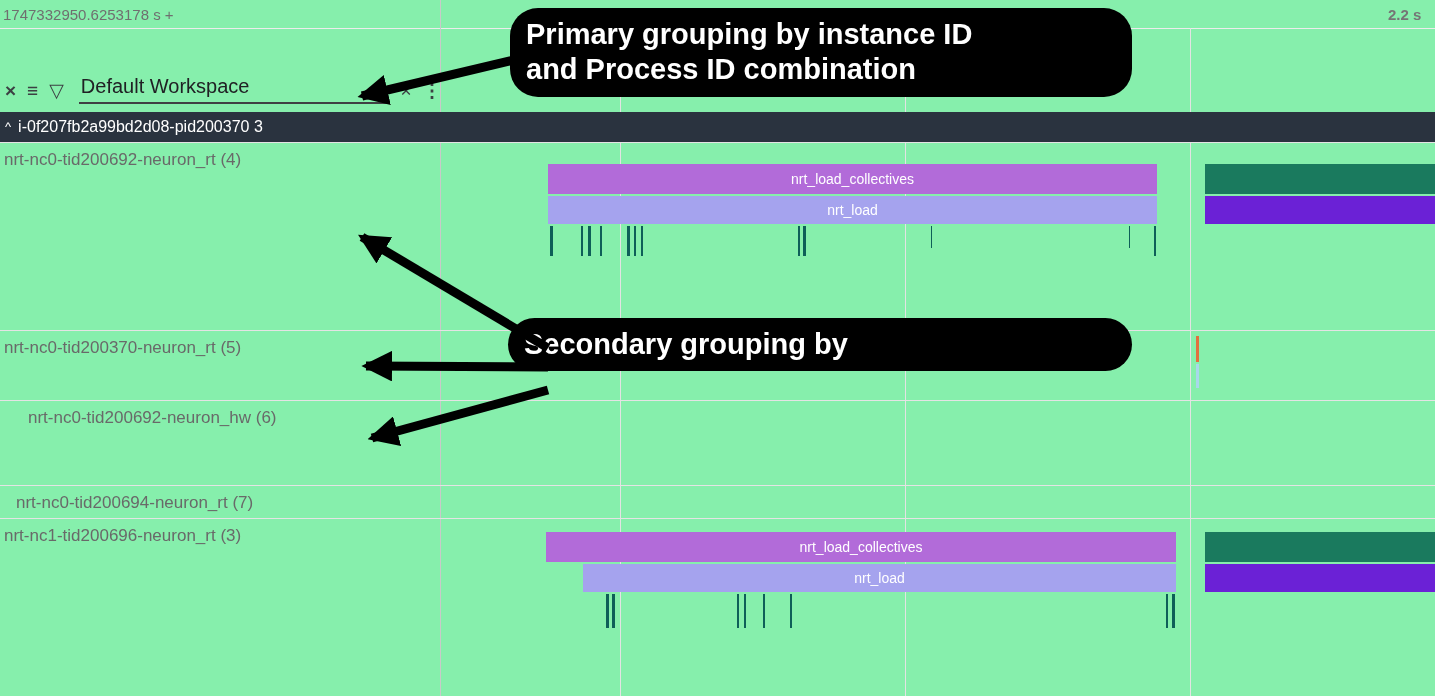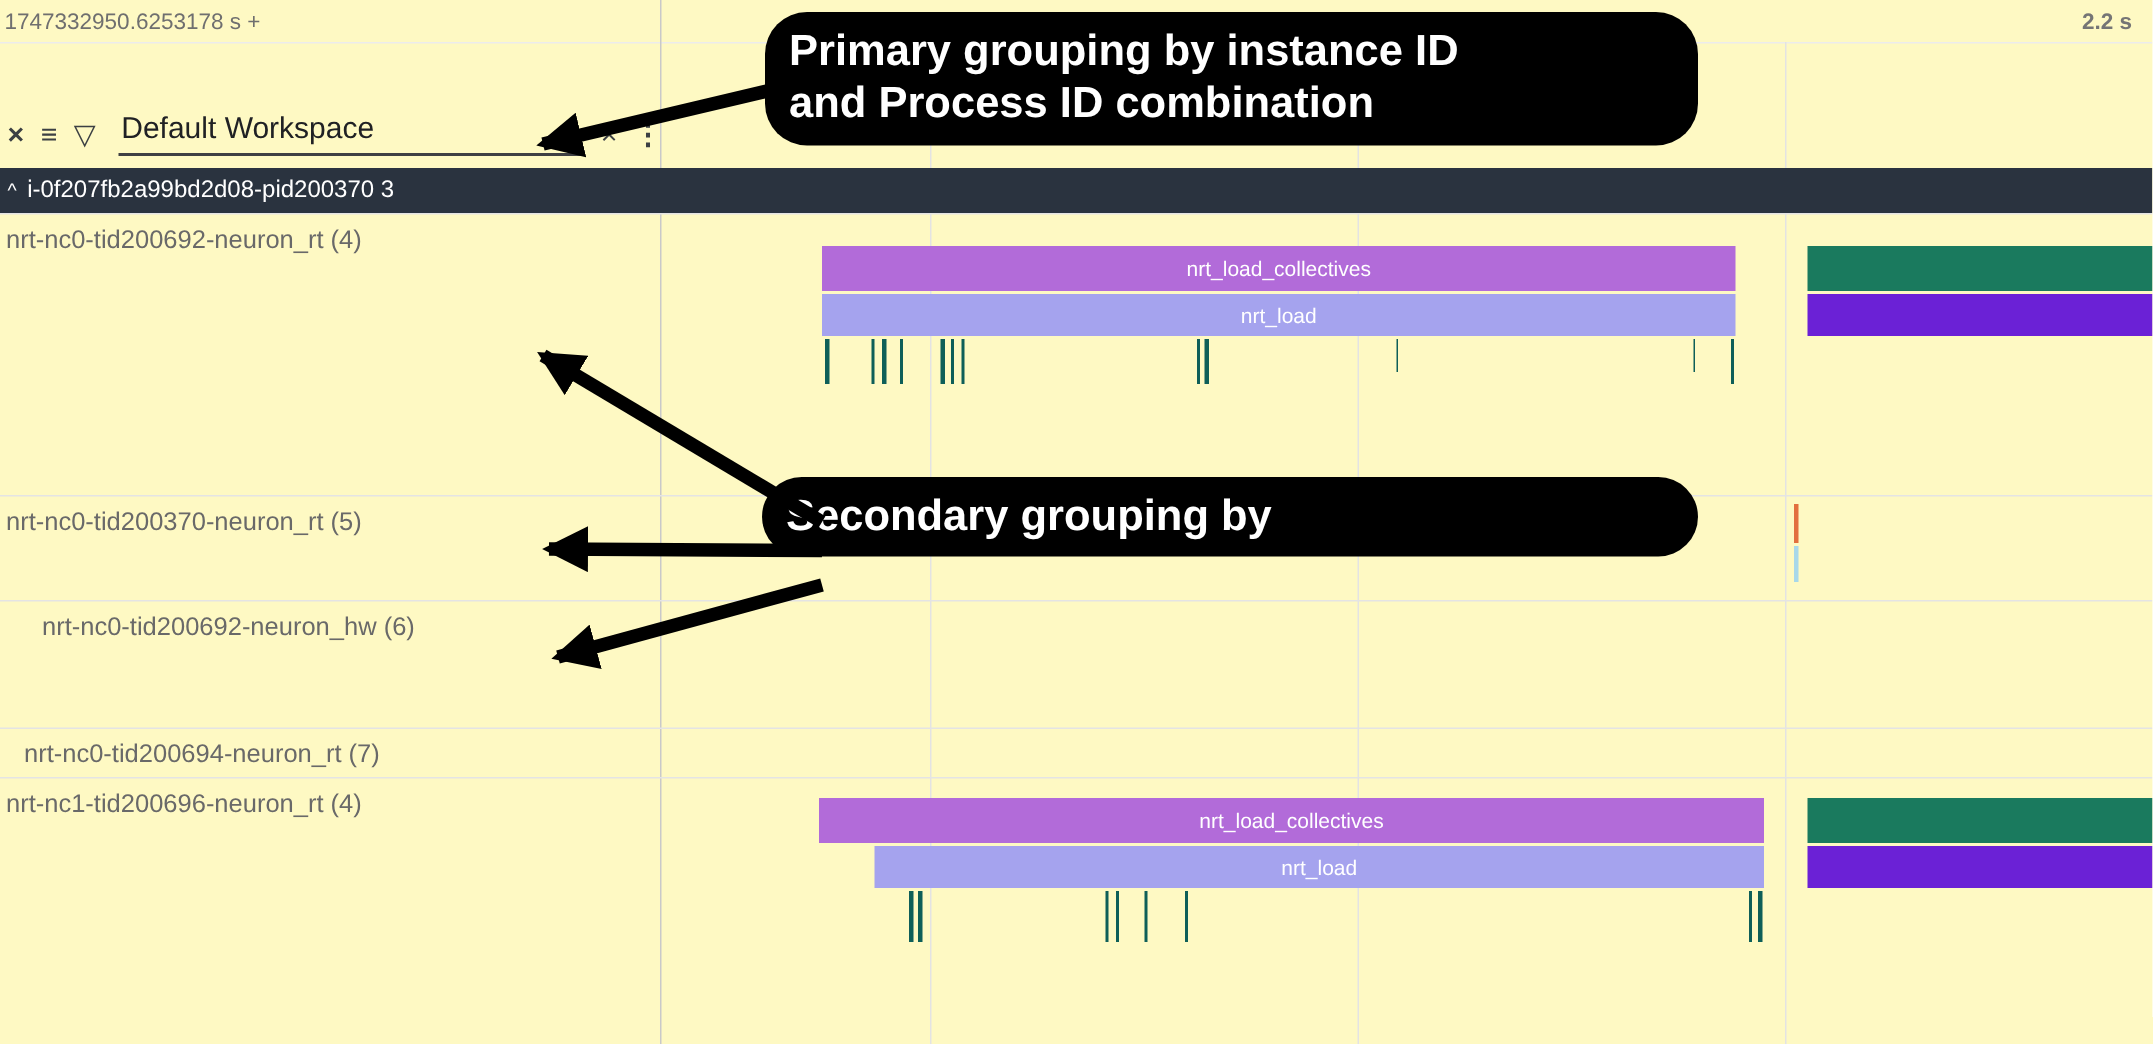--- a/index.html
+++ b/index.html
@@ -1,18 +1,18 @@
 <!DOCTYPE html>
 <html><head>
 <meta charset="utf-8">
 <style>
   * { margin:0; padding:0; box-sizing:border-box; }
   html,body { background:#fff; }
   #app {
-    position:relative; width:1435px; height:696px; background:#fef9c3;
+    position:relative; width:1435px; height:696px; background:#86efac;
     overflow:hidden; font-family:"Liberation Sans", sans-serif;
   }
   
   #timestamp { position:absolute; left:3px; top:6px; font-size:15px; color:#6f6f6f; white-space:nowrap; }
   .tick-label { position:absolute; top:6px; font-size:15px; color:#757575; white-space:nowrap;font-weight:bold; }
   #ruler-line { position:absolute; left:0; top:28px; width:1435px; height:1px; background:#ececec; }
   
   .gridline { position:absolute; top:28px; bottom:0; width:1px; background:#e3e3e3; }
   #panel-divider { position:absolute; left:440px; top:0; bottom:0; width:1px; background:#c9c9c9; }
   .row-divider { position:absolute; left:0; width:1435px; height:1px; background:#e4e4e4; }
@@ -80,21 +80,21 @@
     <span id="workspace-name">Default Workspace</span>
     <span class="ws-icon">×</span>
     <span class="ws-icon bold">⋮</span>
   </div>
 
   <div id="track-names-layer">
       <div class="track-name" style="top: 142px;">nrt-nc0-tid200692-neuron_rt (4)</div>
       <div class="track-name" style="top: 330px;">nrt-nc0-tid200370-neuron_rt (5)</div>
       <div class="track-name" style="top: 400px; margin-left: 24px;">nrt-nc0-tid200692-neuron_hw (6)</div>
       <div class="track-name" style="top: 485px; margin-left: 12px;">nrt-nc0-tid200694-neuron_rt (7)</div>
-      <div class="track-name" style="top: 518px;">nrt-nc1-tid200696-neuron_rt (4)</div>
+      <div class="track-name" style="top: 518px;">nrt-nc1-tid200696-neuron_rt (3)</div>
     </div>
   <div id="slice-layer">
       <div class="slice" style="left: 548px; top: 164px; width: 609px; height: 30px; line-height: 30px; background: rgb(178, 107, 217);">nrt_load_collectives</div>
       <div class="slice" style="left: 548px; top: 196px; width: 609px; height: 28px; line-height: 28px; background: rgb(165, 163, 238);">nrt_load</div>
       <div class="slice" style="left: 1205px; top: 164px; width: 231px; height: 30px; line-height: 30px; background: rgb(26, 122, 94);"></div>
       <div class="slice" style="left: 1205px; top: 196px; width: 231px; height: 28px; line-height: 28px; background: rgb(107, 33, 214);"></div>
       <div class="tick" style="left: 550px; top: 226px; width: 3px; height: 30px; background: rgb(14, 95, 88);"></div>
       <div class="tick" style="left: 581px; top: 226px; width: 2px; height: 30px; background: rgb(14, 95, 88);"></div>
       <div class="tick" style="left: 588px; top: 226px; width: 3px; height: 30px; background: rgb(14, 95, 88);"></div>
       <div class="tick" style="left: 600px; top: 226px; width: 2px; height: 30px; background: rgb(14, 95, 88);"></div>

